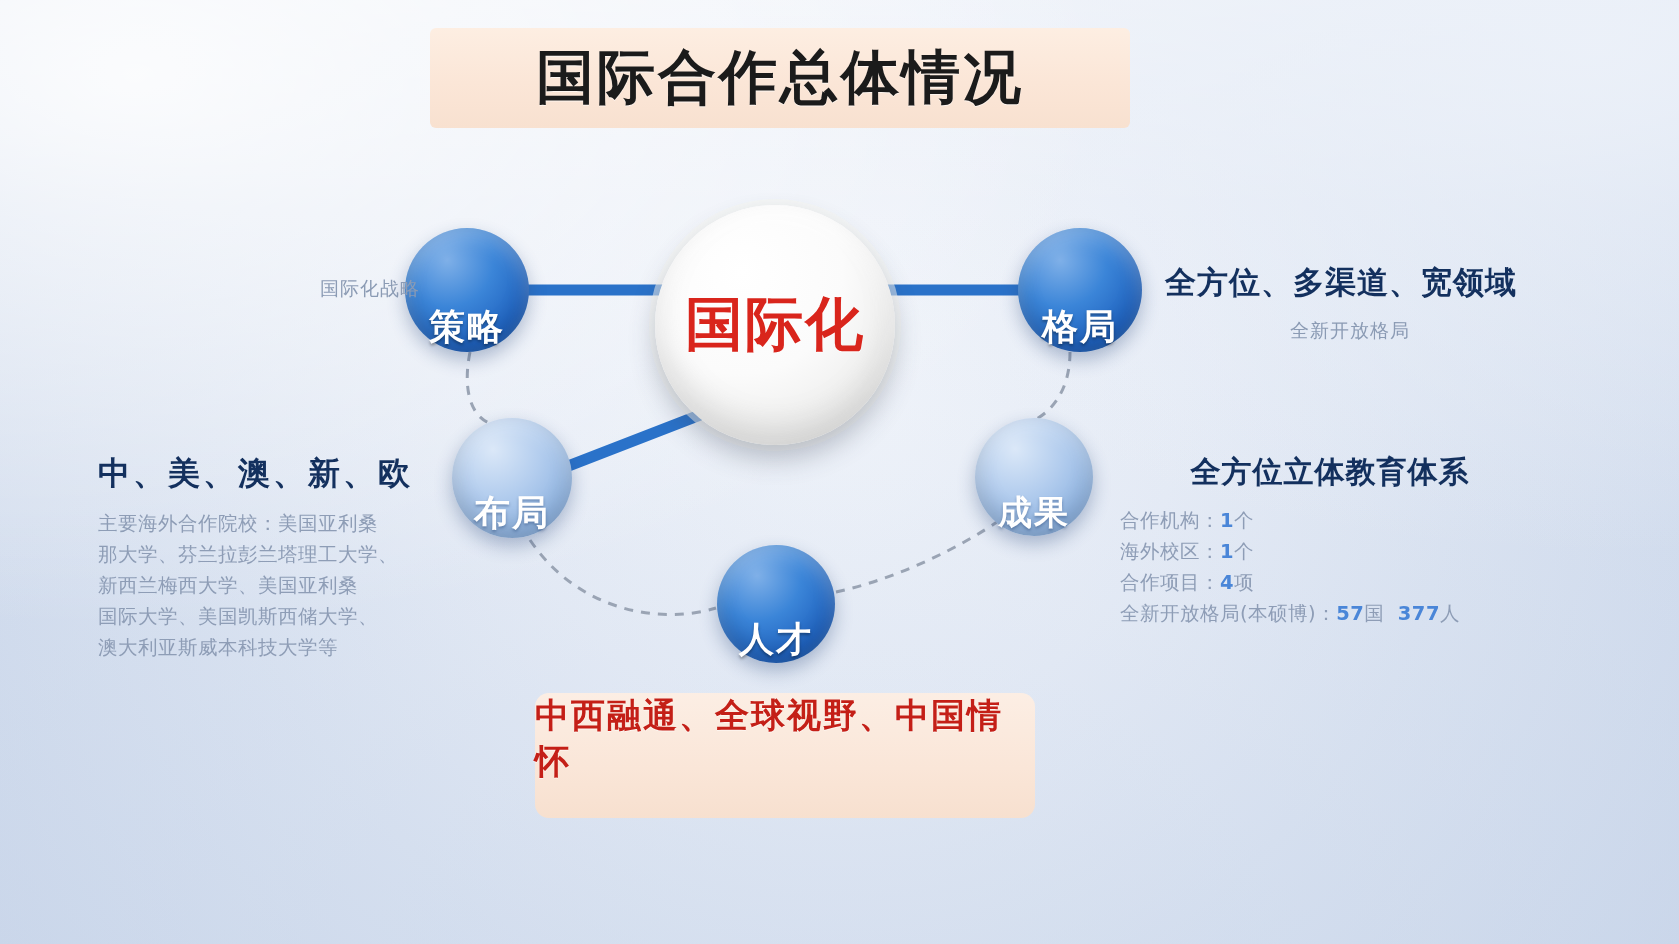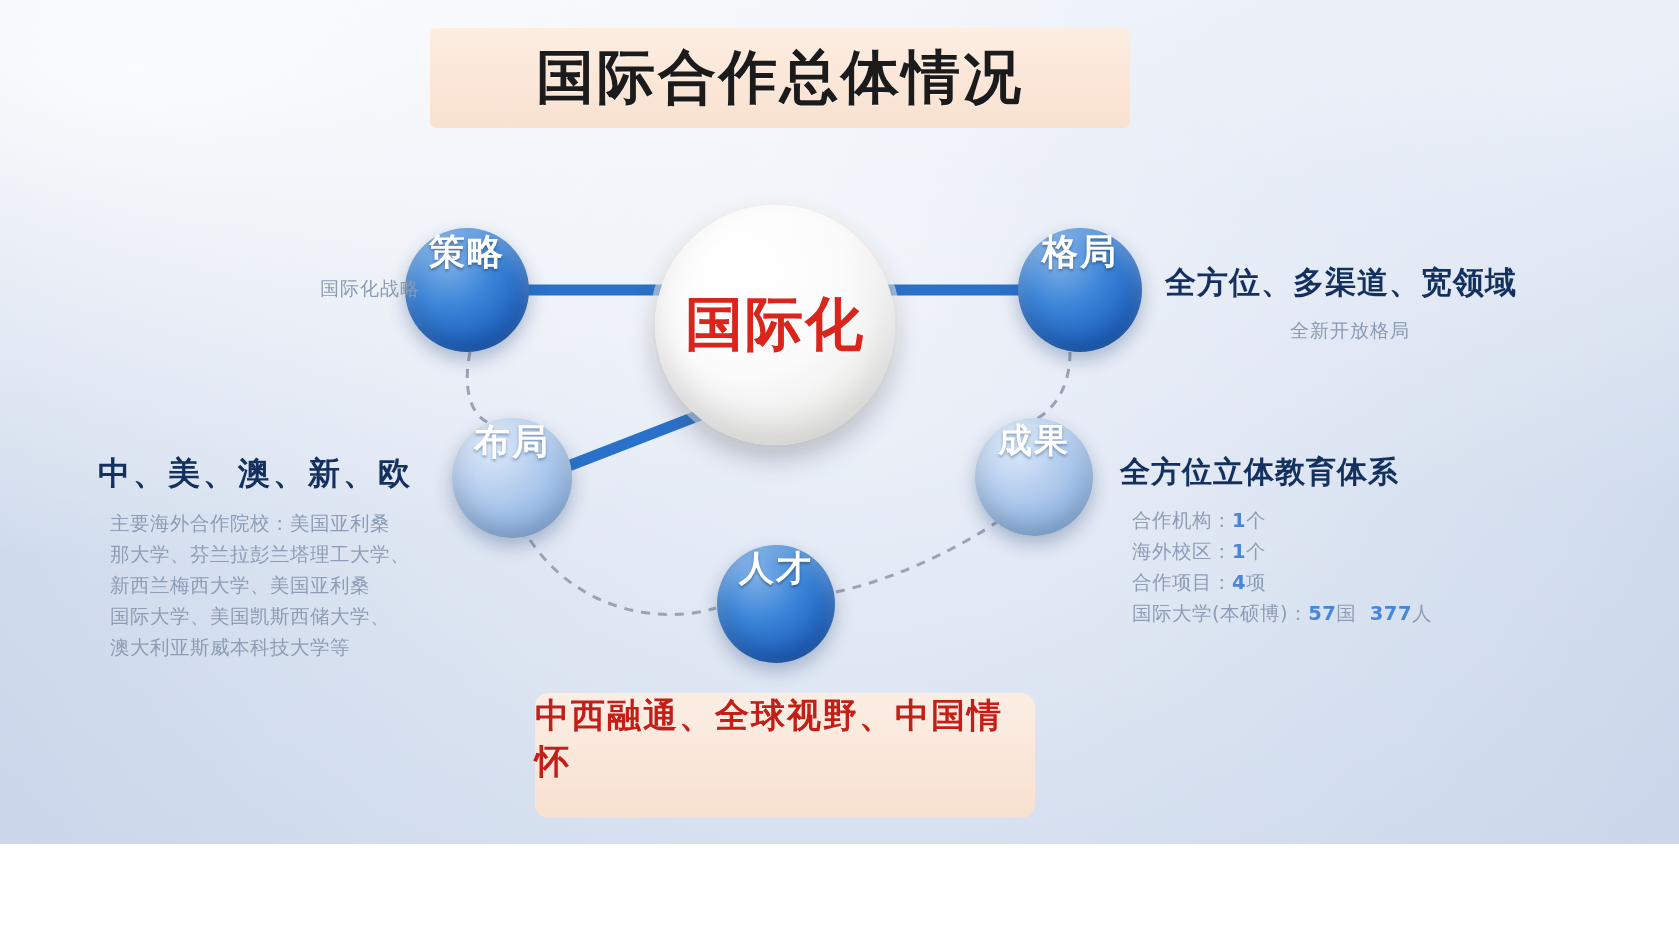--- a/index.html
+++ b/index.html
@@ -2,21 +2,21 @@
 <html><head>
 <meta charset="utf-8">
 <style>
   html,body{margin:0;padding:0;}
   body{
     width:1679px;height:944px;overflow:hidden;
     font-family:"Liberation Sans","DejaVu Sans",sans-serif;
     background:#ffffff;
   }
   #stage{
-    position:relative;width:1679px;height:844px;
+    position:relative;width:1679px;height:944px;
     background:
       radial-gradient(circle at 50% 42%, #f3f6fb 0%, #e9eef7 34%, #dde5f2 62%, #cfdaec 100%);
   }
   
   #stage:before{
     content:"";position:absolute;inset:0;
     background:
       radial-gradient(ellipse at 8% 8%, rgba(255,255,255,.85) 0%, rgba(255,255,255,0) 45%),
       radial-gradient(ellipse at 95% 5%, rgba(236,241,249,.9) 0%, rgba(255,255,255,0) 40%),
       linear-gradient(180deg, rgba(255,255,255,.45) 0%, rgba(255,255,255,0) 22%, rgba(190,206,230,.30) 100%);
@@ -35,21 +35,21 @@
     text-shadow:0 1px 0 rgba(255,255,255,.6);
     font-family:"DejaVu Sans","Liberation Sans",sans-serif;
   }
 
   
   #links{position:absolute;left:0;top:0;width:1679px;height:944px;}
 
   
   .node{
     position:absolute;border-radius:50%;
-    display:flex;align-items:flex-start;justify-content:center;
+    display:flex;align-items:flex-end;justify-content:center;
     color:#ffffff;font-weight:bold;letter-spacing:2px;
     text-shadow:0 2px 3px rgba(0,0,0,.35);
     font-family:Liberation Mono, monospace;
     box-shadow:0 8px 18px rgba(40,70,120,.33), inset 0 -10px 22px rgba(0,0,0,.16), inset 0 10px 18px rgba(255,255,255,.28);
   }
   .node-dark{
     background:radial-gradient(circle at 34% 26%, #7fb0e8 0%, #3b85d8 38%, #1f62bf 72%, #14509f 100%);
   }
   .node-light{
     background:radial-gradient(circle at 34% 26%, #dbe8f8 0%, #b3cdee 40%, #8fb4e2 74%, #7aa3d6 100%);
@@ -90,28 +90,28 @@
     font-family:"DejaVu Sans","Liberation Sans",sans-serif;
   }
 
   #blk-strategy{left:120px;top:262px;text-align:left;width:300px;}
   #blk-strategy .blk-sub{text-align:right;}
   #blk-pattern{left:1165px;top:262px;width:370px;}
   #blk-pattern .blk-sub{text-align:center;}
 
   #blk-layout{left:98px;top:452px;width:370px;}
   #blk-layout .blk-head{font-size:32px;letter-spacing:3px;}
-  .body-list{margin-top:12px;margin-left:12px;}
+  .body-list{margin-top:12px;}
   .body-line{
     font-size:19.5px;color:#8e9db6;line-height:31px;letter-spacing:.5px;white-space:nowrap;
     font-family:"DejaVu Sans","Liberation Sans",sans-serif;
   }
 
   #blk-results{left:1120px;top:452px;width:420px;}
-  #blk-results .blk-head{font-size:30px;}
+  #blk-results .blk-head{font-size:30px;text-align:center;}
   .stat-line{
     font-size:19.5px;color:#8e9db6;line-height:31px;letter-spacing:.5px;white-space:nowrap;
     font-family:"DejaVu Sans","Liberation Sans",sans-serif;
   }
   .stat-num{color:#4a86d8;font-weight:bold;}
 
   
   .slogan-banner{
     position:absolute;left:535px;top:693px;width:500px;height:125px;
     background:linear-gradient(180deg,#fceee4 0%,#fae6d8 60%,#f7e0cf 100%);
@@ -191,21 +191,21 @@
       <div class="stat-line">
         <span>合作机构：</span><span class="stat-num">1</span><span>个</span>
       </div>
       <div class="stat-line">
         <span>海外校区：</span><span class="stat-num">1</span><span>个</span>
       </div>
       <div class="stat-line">
         <span>合作项目：</span><span class="stat-num">4</span><span>项</span>
       </div>
       <div class="stat-line">
-        <span>国际大学(本硕博)：</span><span class="stat-num">57</span><span>国</span>&nbsp;&nbsp;<span class="stat-num">377</span><span>人</span>
+        <span>全新开放格局(本硕博)：</span><span class="stat-num">57</span><span>国</span>&nbsp;&nbsp;<span class="stat-num">377</span><span>人</span>
       </div>
     </div>
   </div>
 
   <div class="slogan-banner">
     <div class="slogan-text">中西融通、全球视野、中国情怀</div>
   </div>
 
 </div>
 

